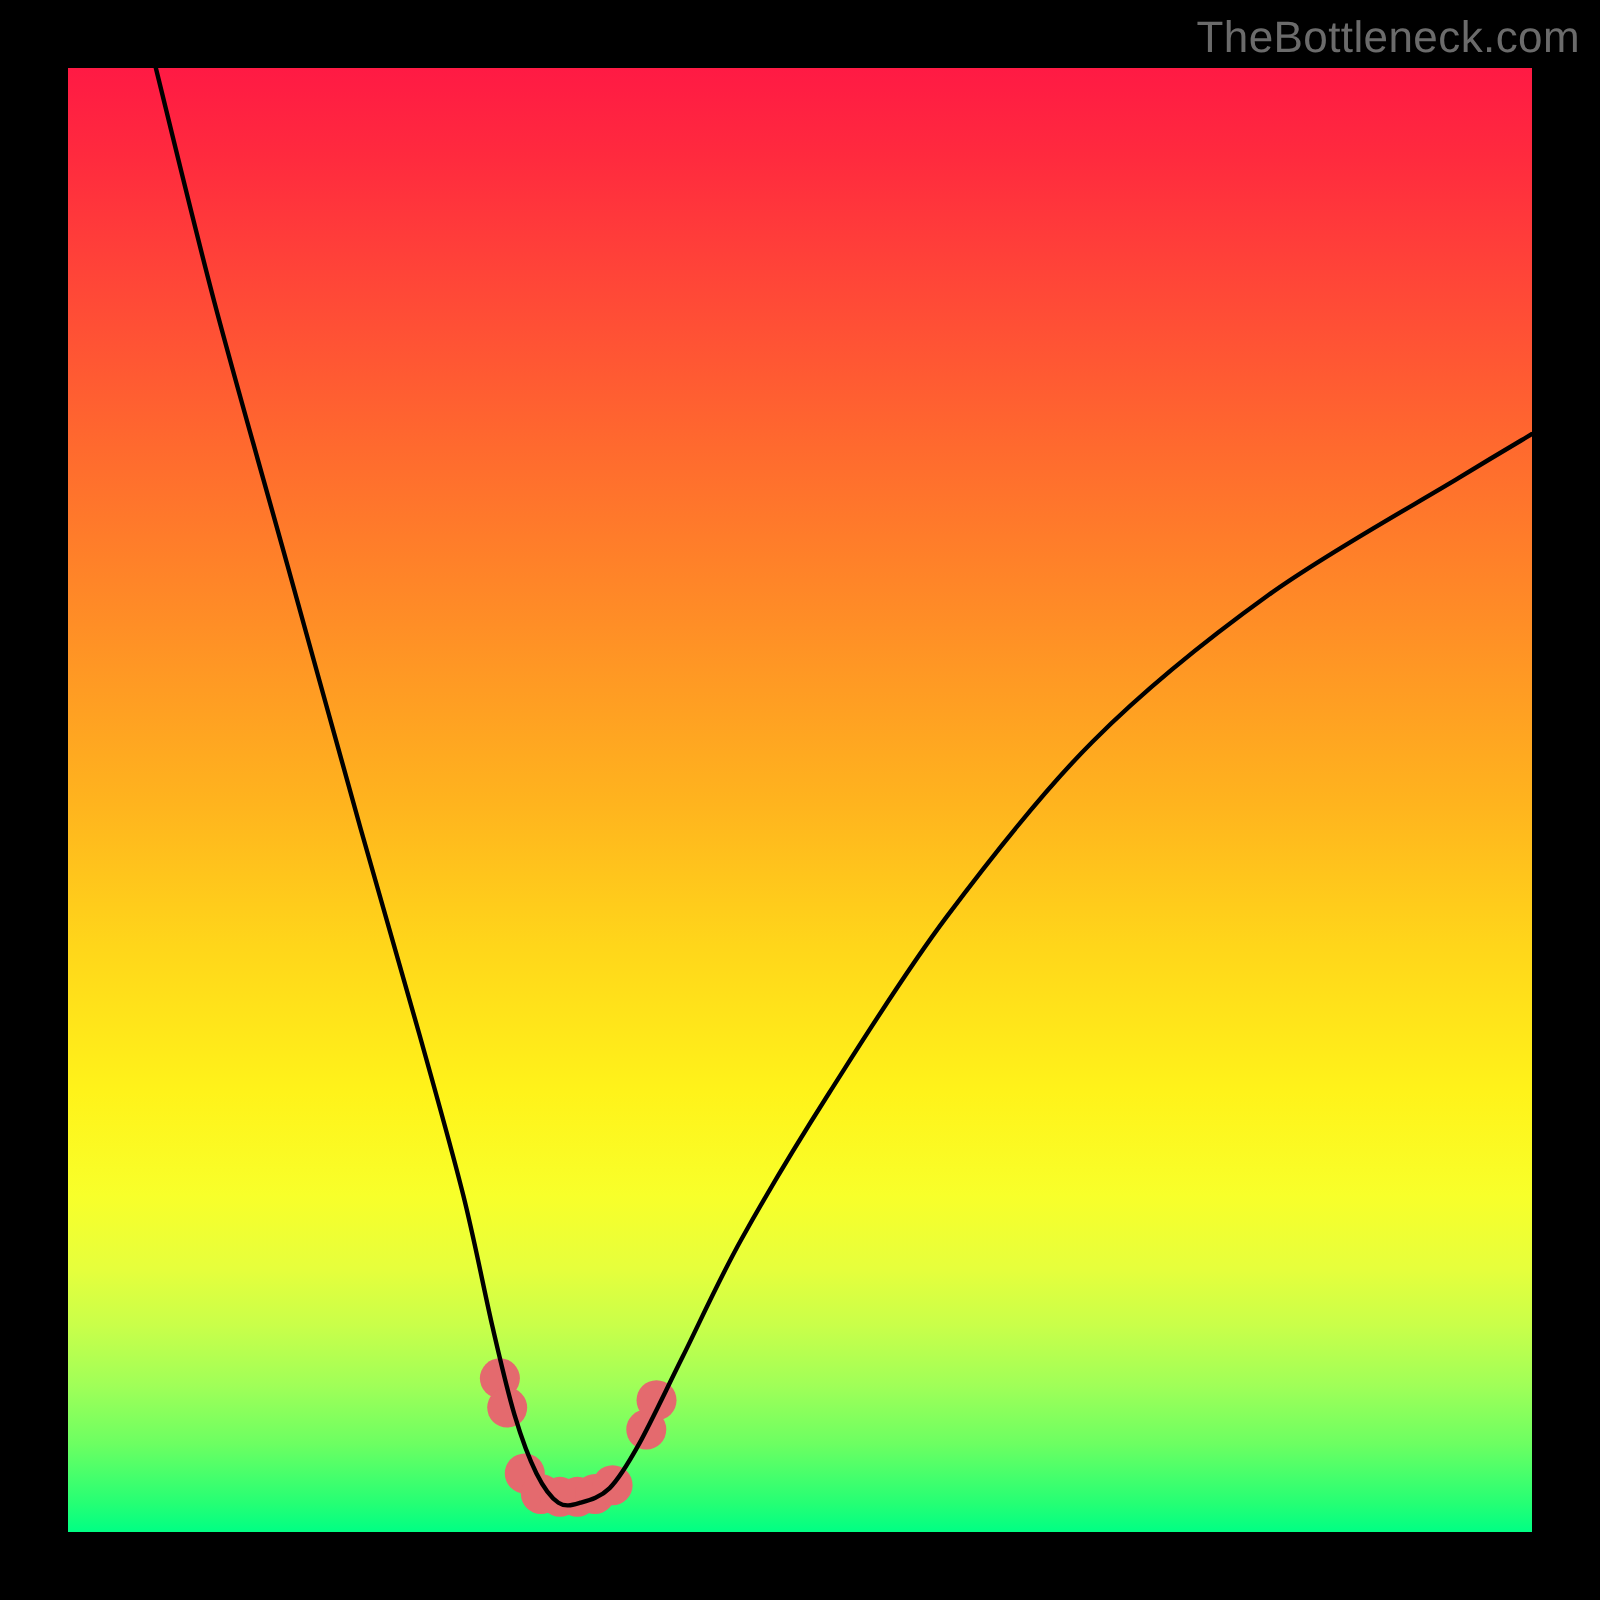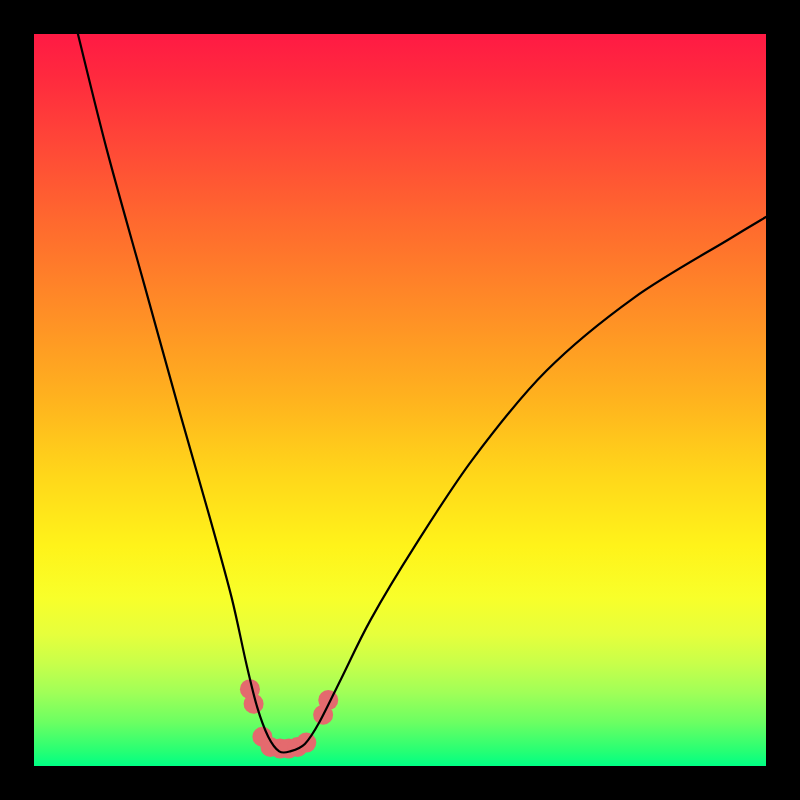--- a/index.html
+++ b/index.html
@@ -59,20 +59,21 @@
     top: 0;
     left: 0;
     width: 732px;
     height: 732px;
   }
 </style>
 </head>
 <body>
 
 <div class="frame">
+  <div class="watermark">TheBottleneck.com</div>
 
   <div class="plot">
     <svg class="curves" viewBox="0 0 732 732" preserveAspectRatio="none">
       <g id="markers-group">
           <circle cx="215.94" cy="655.14" r="10" fill="#e46a6e"></circle>
           <circle cx="219.6" cy="669.78" r="10" fill="#e46a6e"></circle>
           <circle cx="228.384" cy="702.72" r="10" fill="#e46a6e"></circle>
           <circle cx="236.43599999999998" cy="712.968" r="10" fill="#e46a6e"></circle>
           <circle cx="245.95200000000003" cy="714.432" r="10" fill="#e46a6e"></circle>
           <circle cx="254.736" cy="714.432" r="10" fill="#e46a6e"></circle>

